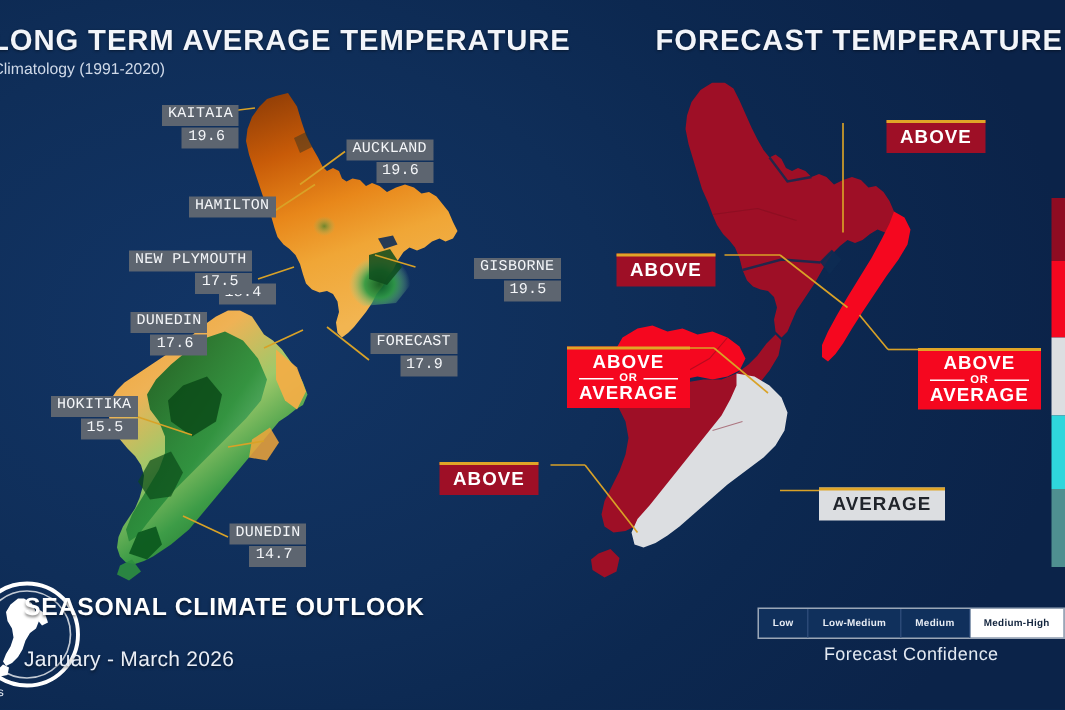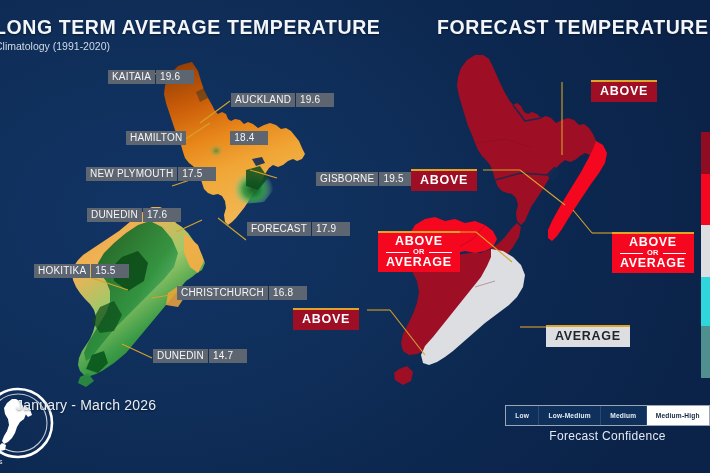--- a/index.html
+++ b/index.html
@@ -32,22 +32,23 @@
     color:#cfd9e8;font-size:10.5px;white-space:nowrap;
   }
 
   
   .relief{position:absolute;}
   .relief svg{display:block;}
 
   
   .city{
     position:absolute;
-    display:flex;align-items:flex-end;
+    display:flex;flex-direction:column;align-items:flex-end;
     gap:1px;
+    font-family:Liberation Mono, monospace;
   }
   .city .nm,.city .vl{
     background:#5d6570;
     color:#f4f6f9;
     font-size:10px;
     line-height:12px;
     padding:1px 4px 1px 4px;
     white-space:nowrap;
     letter-spacing:.2px;
   }
@@ -107,21 +108,21 @@
 
   
   #brand{position:absolute;left:-28px;top:383px;width:340px;height:90px;}
   #logo{position:absolute;left:0;top:0;width:92px;height:92px;}
   #brand-text{position:absolute;left:44px;top:13px;}
   #brand-title{
     color:#ffffff;font-size:16.5px;font-weight:bold;letter-spacing:.5px;
     text-shadow:0 1px 2px rgba(0,0,0,.5);white-space:nowrap;
   }
   #brand-sub{
-    color:#e9eef6;font-size:14px;margin-top:1px;letter-spacing:.2px;
+    color:#e9eef6;font-size:14px;margin-top:16px;letter-spacing:.2px;
     text-shadow:0 1px 2px rgba(0,0,0,.5);white-space:nowrap;
   }
   #logo-cap{
     position:absolute;left:-2px;top:74px;color:#e7ecf4;font-size:8px;
     line-height:9px;white-space:nowrap;
   }
 </style>
 </head>
 <body>
 
@@ -247,24 +248,20 @@
     <span class="vl">17.6</span>
   </div>
   <div class="city" style="left:247px;top:222px;">
     <span class="nm">FORECAST</span>
     <span class="vl">17.9</span>
   </div>
   <div class="city" style="left:34px;top:264px;justify-content:center;">
     <span class="nm">HOKITIKA</span>
     <span class="vl">15.5</span>
   </div>
-  <div class="city" style="left:177px;top:286px;">
-    <span class="nm">CHRISTCHURCH</span>
-    <span class="vl">16.8</span>
-  </div>
   <div class="city" style="left:153px;top:349px;">
     <span class="nm">DUNEDIN</span>
     <span class="vl">14.7</span>
   </div>
 
   <div id="forecast-map">
     <svg width="300" height="345" viewBox="0 0 300 345">
 
       <path fill="#9e0f26" d="
         M128,0 L134,4 L138,12 L142,21 L146,30 L150,38 L154,45 L158,50
@@ -392,17 +389,18 @@
         L40,55 L36,59 L32,61 L30,58 L32,53 L35,48 L37,42 L36,36
         L33,31 L32,25 L35,20 L40,16 Z"></path>
       <path fill="#ffffff" d="M30,60 L34,62 L33,67 L28,68 L26,64 Z"></path>
       <path fill="#ffffff" d="M52,22 L58,26 L60,32 L56,34 L52,29 Z"></path>
     </svg>
     <div id="logo-cap">
       <div>Sciences</div>
       <div>Zealand</div>
     </div>
     <div id="brand-text">
+      <div id="brand-title">SEASONAL CLIMATE OUTLOOK</div>
       <div id="brand-sub">January - March 2026</div>
     </div>
   </div>
 
 </div>
 
 </body></html>

